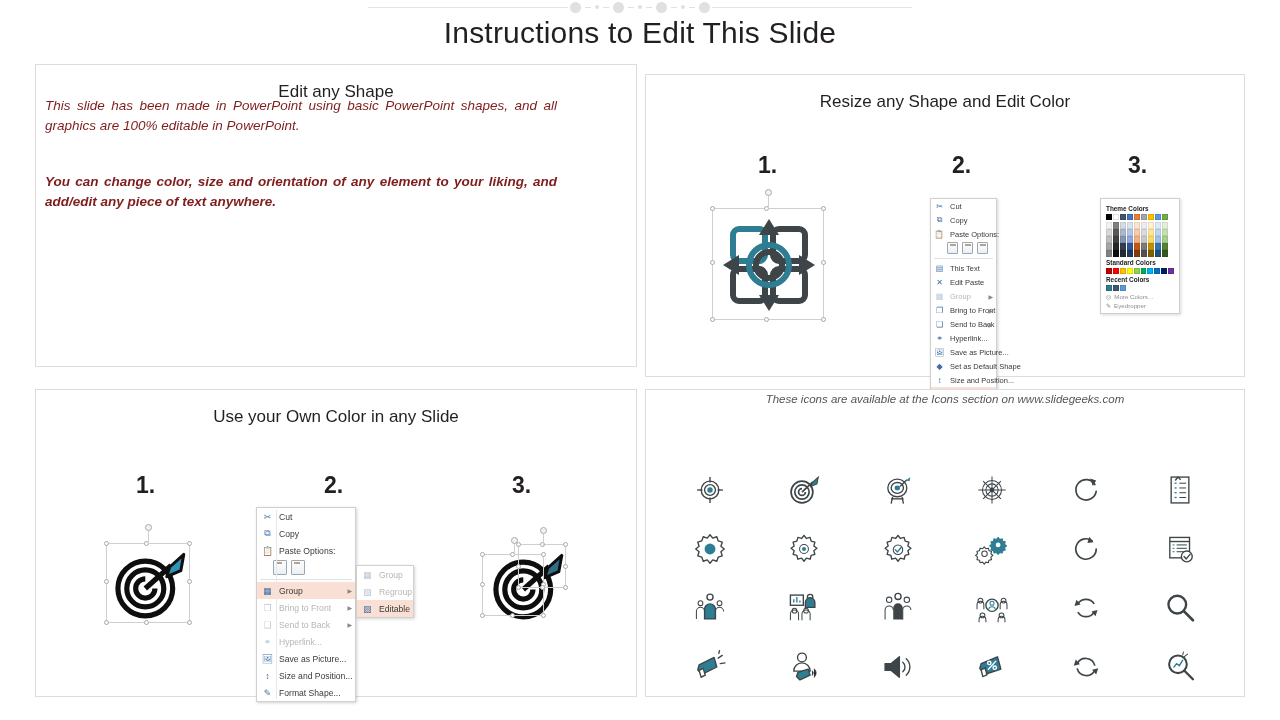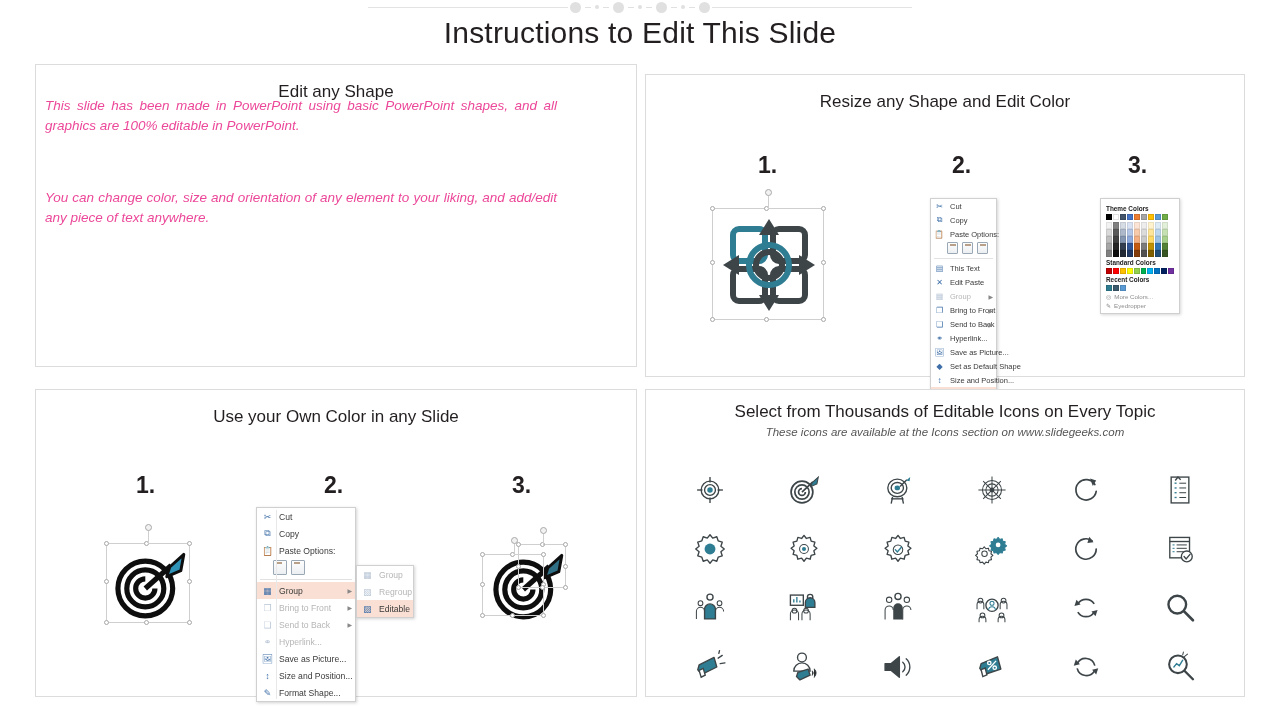--- a/index.html
+++ b/index.html
@@ -25,24 +25,24 @@
   #panel-bl { left:35px;  top:389px; width:602px; height:308px; }
   #panel-br { left:645px; top:389px; width:600px; height:308px; }
 
   .panel-title { text-align:center; font-size:17px; font-weight:400;
     color:#231f20; padding-top:16px; line-height:1.3; }
   #panel-br .panel-title { padding-top:11px; font-size:17px; }
   .panel-sub { text-align:center; font-size:11.5px; font-style:italic;
     color:#555; margin-top:3px; }
 
   
-  .body-text { font-size:13.5px; font-style:italic; color:#ec4899;
+  .body-text { font-size:13.5px; font-style:italic; color:#7f1d1d;
     line-height:1.45; text-align:justify; }
   .tl-p1 { position:absolute; left:45px; top:96px; width:512px; }
-  .tl-p2 { position:absolute; left:45px; top:188px; width:512px; }
+  .tl-p2 { position:absolute; left:45px; top:172px; width:512px;font-weight:bold; }
 
   
   .stepnum { position:absolute; font-size:23px; font-weight:bold; color:#231f20; }
 
   
   .selframe { position:absolute; border:1px solid #cfcfcf; }
   .handle { position:absolute; width:5px; height:5px; border:1px solid #a8a8a8;
     background:#fff; border-radius:50%; }
   .rot-handle { position:absolute; width:7px; height:7px; border:1px solid #a8a8a8;
     background:#f2f2f2; border-radius:50%; }
@@ -451,21 +451,20 @@
     <div class="handle" style="left:21px;top:-3px;"></div>
     <div class="handle" style="left:21px;bottom:-3px;"></div>
     <div class="handle" style="left:-3px;top:19px;"></div>
     <div class="handle" style="right:-3px;top:19px;"></div>
     <div class="rot-stem" style="left:24px;top:-11px;height:11px;"></div>
     <div class="rot-handle" style="left:21px;top:-18px;"></div>
   </div>
 </div>
 
 <div class="panel" id="panel-br">
-  <div class="panel-title">Select from Thousands of Editable Icons on Every Topic</div>
   <div class="panel-sub">These icons are available at the Icons section on www.slidegeeks.com</div>
 </div>
 
 <div class="icongrid" id="icongrid">
     <div><svg class="gicon" viewBox="0 0 100 100">
         <circle cx="50" cy="50" r="26" fill="none" stroke="#3d4548" stroke-width="4"></circle>
         <circle cx="50" cy="50" r="16" fill="none" stroke="#3d4548" stroke-width="4"></circle>
         <circle cx="50" cy="50" r="8" fill="#2e7d93"></circle>
         <g stroke="#3d4548" stroke-width="4">
           <line x1="50" y1="12" x2="50" y2="28"></line>

